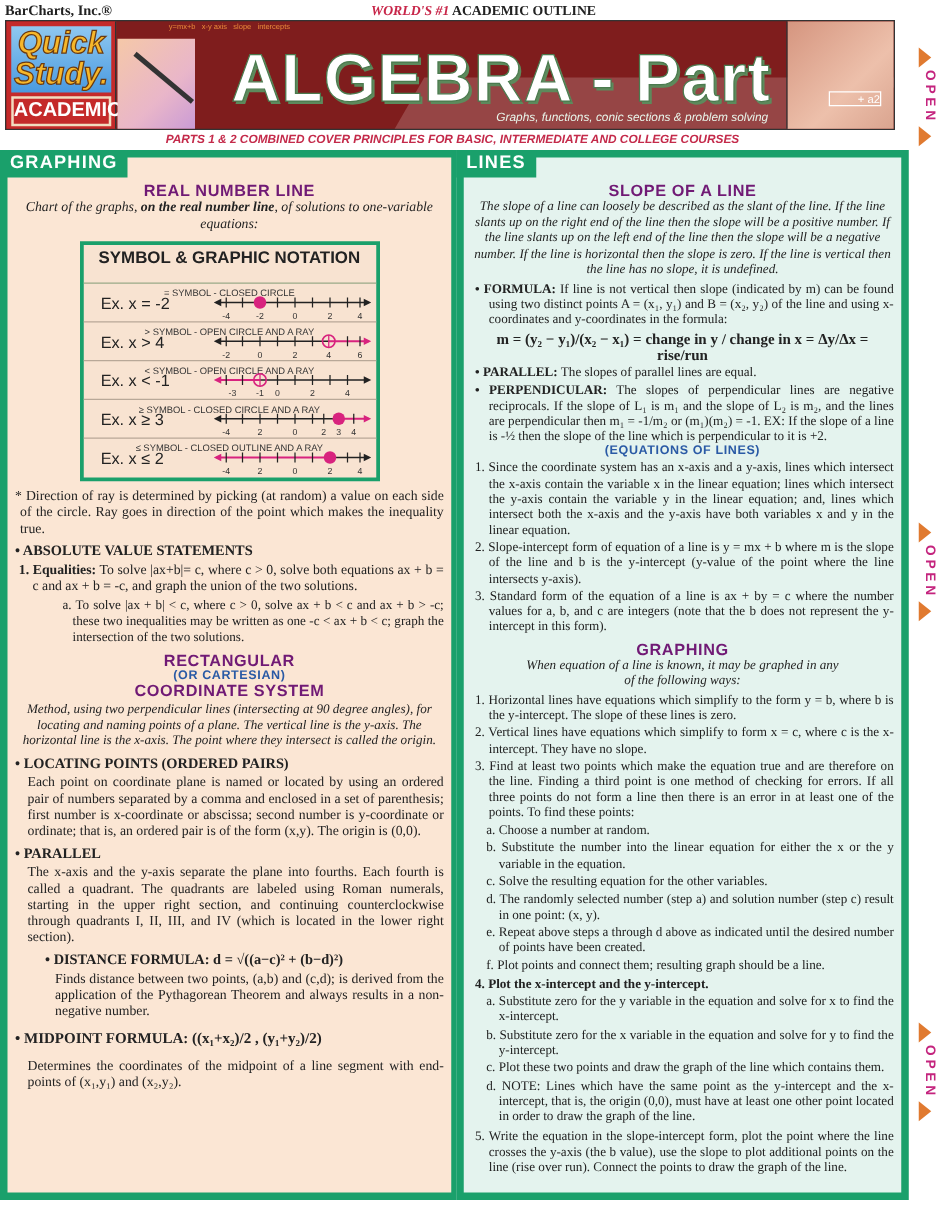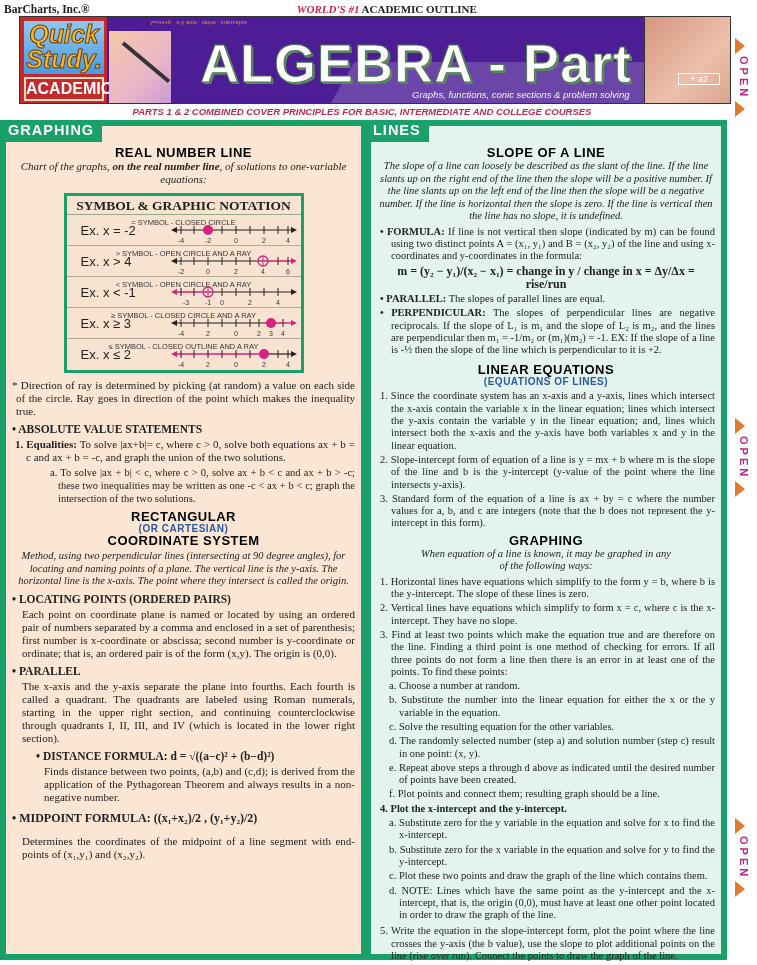--- a/index.html
+++ b/index.html
@@ -1,44 +1,44 @@
 <!DOCTYPE html>
 <html><head>
 <meta charset="utf-8">
 <style>
   * { box-sizing: border-box; margin: 0; padding: 0; }
   body { width: 757px; height: 965px; background: #ffffff; font-family: "Liberation Serif", serif; color: #222; position: relative; overflow: hidden; }
   .topbar { position: absolute; left: 4px; top: 2px; width: 720px; height: 14px; display: flex; justify-content: space-between; align-items: center; font-size: 11px; }
   .publisher { font-weight: bold; font-family: "Liberation Serif", serif; font-size: 11.5px; }
   .world { font-weight: bold; font-size: 11px; }
   .world .red { color: #c8274a; font-style: italic; }
-  .banner { position: absolute; left: 19px; top: 16px; width: 712px; height: 88px; border: 1px solid #333; background: #4c1d95; overflow: hidden; }
+  .banner { position: absolute; left: 4px; top: 16px; width: 712px; height: 88px; border: 1px solid #333; background: #7f1d1d; overflow: hidden; }
   .qs-logo { position: absolute; left: 0; top: 0; width: 88px; height: 88px; background: #c42a2a; border-right: 1px solid #333; }
   .qs-inner { position: absolute; left: 4px; top: 4px; width: 80px; height: 53px; background: linear-gradient(#8fc8f0, #4a9ae0); }
   .qs-word { position: absolute; left: 0; width: 80px; text-align: center; font-family: "Liberation Sans", sans-serif; font-weight: bold; font-style: italic; font-size: 25px; color: #f6b72a; -webkit-text-stroke: 1px #6b3a10; line-height: 25px; }
   .qs-academic { position: absolute; left: 4px; top: 60px; width: 80px; height: 24px; background: #c42a2a; border: 2px solid #f1dcc0; color: #fff; font-family: Liberation Sans, sans-serif; font-weight: bold; font-size: 16px; text-align: right; line-height: 20px; }
   .photo-left { position: absolute; left: 89px; top: 14px; width: 62px; height: 74px; background: linear-gradient(135deg, #f5c8a8, #e9b6c9 60%, #c99ad6); }
   .photo-left .pen { position: absolute; left: 14px; top: 10px; width: 60px; height: 4px; background: #333; transform: rotate(40deg); transform-origin: left; }
   .green-light { position: absolute; left: 320px; top: 45px; width: 380px; height: 50px; background: rgba(255,255,255,0.18); transform: skewX(-30deg); }
   .main-title { position: absolute; left: 180px; top: 16px; width: 530px; font-family: "Liberation Sans", sans-serif; font-weight: bold; font-size: 54px; color: #fff; letter-spacing: 1px; line-height: 60px; text-shadow: 2px 2px 0 #5d8a5c; -webkit-text-stroke: 1px #4b7a4e; }
   .subtitle { position: absolute; left: 392px; top: 72px; font-family: "Liberation Sans", sans-serif; font-size: 9.5px; color: #e8f5ea; font-style: italic; }
   .photo-right { position: absolute; right: 0; top: 0; width: 86px; height: 88px; background: linear-gradient(135deg, #d5957f, #edc0ab 60%, #d9a38e); border-left: 1px solid #333; }
-  .a2 { position: absolute; right: 10px; bottom: 20px; width: 42px; height: 12px; border: 1px solid #fff; color: #fff; font-family: "Liberation Sans", sans-serif; font-size: 9px; text-align: right; padding-right: 11px; line-height: 10px; }
+  .a2 { position: absolute; right: 10px; bottom: 20px; width: 42px; height: 12px; border: 1px solid #fff; color: #fff; font-family: "Liberation Sans", sans-serif; font-size: 9px; text-align: right; padding-right: 0; line-height: 10px; }
   .faint-top { position: absolute; left: 130px; top: 2px; font-size: 6px; color: #e88a3a; font-family: "Liberation Sans", sans-serif; }
   .tagline { position: absolute; left: 0; top: 106px; width: 724px; text-align: center; font-family: "Liberation Sans", sans-serif; font-weight: bold; font-style: italic; font-size: 9.5px; color: #c42a4a; }
   .panel { position: absolute; top: 120px; height: 840px; border: 6px solid #1aa06b; }
   .panel-left { left: 0; width: 367px; background: #fbe6d4; }
   .panel-right { left: 365px; width: 362px; background: #e4f3ee; }
   .panel-tab { position: absolute; top: -6px; left: -6px; height: 22px; background: #1aa06b; color: #fff; font-family: "Liberation Sans", sans-serif; font-weight: bold; font-size: 14.5px; padding: 2px 8px 0 8px; letter-spacing: 1px; }
   .content { position: absolute; top: 17px; left: 6px; right: 6px; font-size: 11px; line-height: 13px; }
-  .h-maroon { font-family: "Liberation Sans", sans-serif; font-weight: bold; color: #000000; text-align: center; font-size: 13px; letter-spacing: 0.5px; line-height: 14px; }
+  .h-maroon { font-family: "Liberation Sans", sans-serif; font-weight: bold; color: #701a75; text-align: center; font-size: 13px; letter-spacing: 0.5px; line-height: 14px; }
   .h-blue { font-family: "Liberation Sans", sans-serif; font-weight: bold; color: #2a5aa5; text-align: center; font-size: 10px; line-height: 10px; letter-spacing: 0.5px; }
   .intro { font-style: italic; text-align: center; font-size: 11px; line-height: 12.5px; }
   .notation { margin: 8px auto 6px auto; width: 240px; border: 3px solid #1aa06b; background: #f8e3d1; }
-  .notation-title { font-family: Liberation Serif, serif; font-weight: bold; font-size: 13.5px; text-align: center; padding: 3px 0 2px 0; border-bottom: 1px solid #9a8; }
+  .notation-title { font-family: Liberation Sans, sans-serif; font-weight: bold; font-size: 13.5px; text-align: center; padding: 3px 0 14px 0; border-bottom: 1px solid #9a8; }
   .nrow { height: 31px; border-bottom: 1px solid #b8a898; position: relative; }
   .nrow:last-child { border-bottom: none; }
   .nrow-cap { position: absolute; top: 1px; left: 0; right: 0; text-align: center; font-family: "Liberation Sans", sans-serif; font-size: 7.5px; color: #333; }
   .nrow-ex { position: absolute; left: 14px; top: 9px; font-family: "Liberation Sans", sans-serif; font-size: 13px; color: #222; }
   .nrow svg { position: absolute; left: 104px; top: 8px; }
   .p { text-align: justify; margin-top: 2px; }
   .bullet-h { font-weight: bold; margin-top: 5px; font-size: 11.5px; }
   .ind1 { padding-left: 10px; }
   .ind2 { padding-left: 18px; }
   .ind3 { padding-left: 30px; text-indent: -8px; }
@@ -286,21 +286,20 @@
 <div class="panel panel-right">
   <div class="panel-tab">LINES</div>
   <div class="content" style="font-size:10.5px; line-height:12.3px;">
     <div class="h-maroon" style="margin-top:3px">SLOPE OF A LINE</div>
     <div class="intro" style="font-size:10.5px">The slope of a line can loosely be described as the slant of the line. If the line slants up on the right end of the line then the slope will be a positive number. If the line slants up on the left end of the line then the slope will be a negative number. If the line is horizontal then the slope is zero. If the line is vertical then the line has no slope, it is undefined.</div>
     <div class="p hang" style="margin-top:3px"><b>• FORMULA:</b><span> If line is not vertical then slope (indicated by m) can be found using two distinct points A = (x₁, y₁) and B = (x₂, y₂) of the line and using x-coordinates and y-coordinates in the formula:</span></div>
     <div class="formula">m = (y₂ − y₁)/(x₂ − x₁) = change in y / change in x = Δy/Δx = rise/run</div>
     <div class="p hang"><b>• PARALLEL:</b><span> The slopes of parallel lines are equal.</span></div>
     <div class="p hang"><b>• PERPENDICULAR:</b><span> The slopes of perpendicular lines are negative reciprocals. If the slope of L₁ is m₁ and the slope of L₂ is m₂, and the lines are perpendicular then m₁ = -1/m₂ or (m₁)(m₂) = -1. EX: If the slope of a line is -½ then the slope of the line which is perpendicular to it is +2.</span></div>
 
-    <div class="h-maroon" style="margin-top:7px">LINEAR EQUATIONS</div>
     <div class="h-blue">(EQUATIONS OF LINES)</div>
     <div class="p hang" style="margin-top:3px">1. Since the coordinate system has an x-axis and a y-axis, lines which intersect the x-axis contain the variable x in the linear equation; lines which intersect the y-axis contain the variable y in the linear equation; and, lines which intersect both the x-axis and the y-axis have both variables x and y in the linear equation.</div>
     <div class="p hang">2. Slope-intercept form of equation of a line is y = mx + b where m is the slope of the line and b is the y-intercept (y-value of the point where the line intersects y-axis).</div>
     <div class="p hang">3. Standard form of the equation of a line is ax + by = c where the number values for a, b, and c are integers (note that the b does not represent the y-intercept in this form).</div>
 
     <div class="h-maroon" style="margin-top:4px">GRAPHING</div>
     <div class="intro" style="font-size:10.5px; padding:0 40px">When equation of a line is known, it may be graphed in any of the following ways:</div>
     <div class="p hang" style="margin-top:3px">1. Horizontal lines have equations which simplify to the form y = b, where b is the y-intercept. The slope of these lines is zero.</div>
     <div class="p hang">2. Vertical lines have equations which simplify to form x = c, where c is the x-intercept. They have no slope.</div>
     <div class="p hang">3. Find at least two points which make the equation true and are therefore on the line. Finding a third point is one method of checking for errors. If all three points do not form a line then there is an error in at least one of the points. To find these points:</div>

